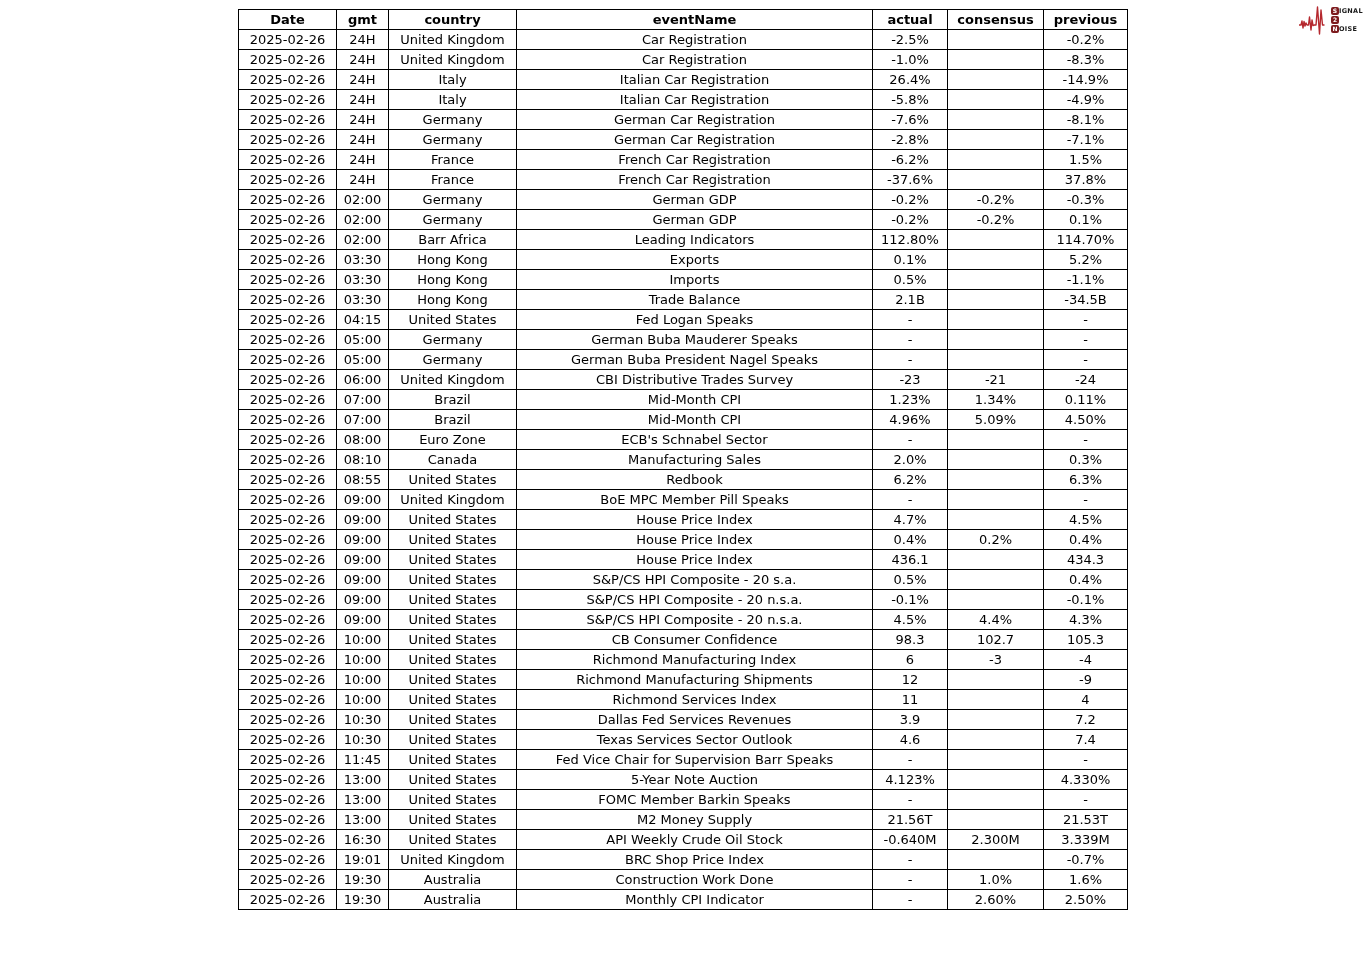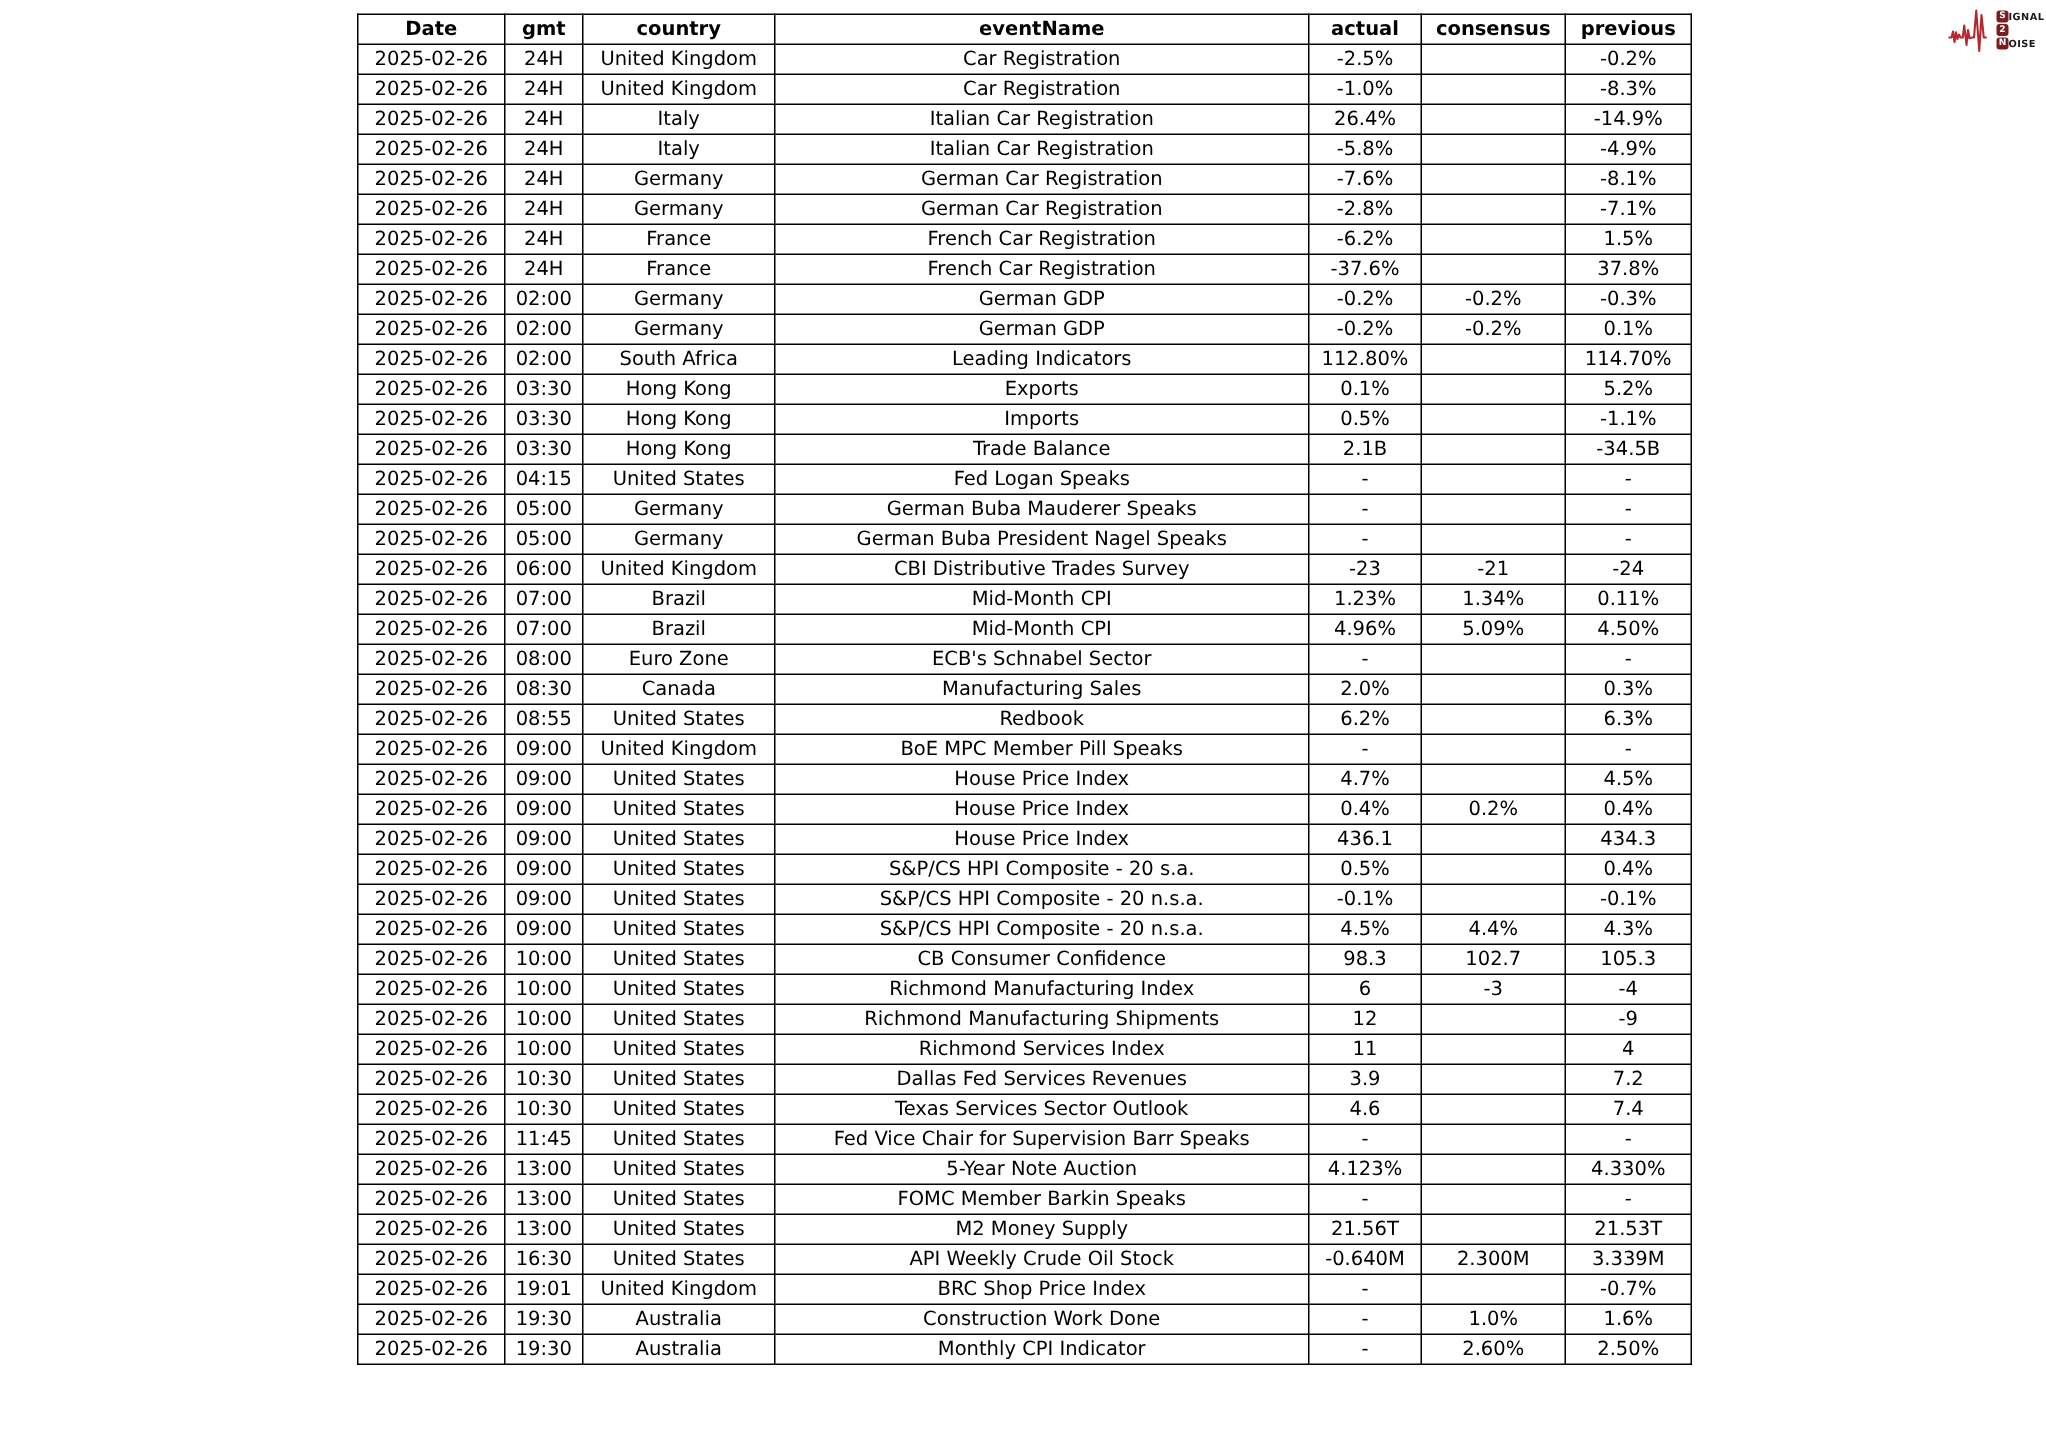--- a/index.html
+++ b/index.html
@@ -170,21 +170,21 @@
           <td>02:00</td>
           <td>Germany</td>
           <td>German GDP</td>
           <td>-0.2%</td>
           <td>-0.2%</td>
           <td>0.1%</td>
         </tr>
         <tr>
           <td>2025-02-26</td>
           <td>02:00</td>
-          <td>South Africa</td>
+          <td>Barr Africa</td>
           <td>Leading Indicators</td>
           <td>112.80%</td>
           <td></td>
           <td>114.70%</td>
         </tr>
         <tr>
           <td>2025-02-26</td>
           <td>03:30</td>
           <td>Hong Kong</td>
           <td>Exports</td>
@@ -268,21 +268,21 @@
           <td>2025-02-26</td>
           <td>08:00</td>
           <td>Euro Zone</td>
           <td>ECB's Schnabel Sector</td>
           <td>-</td>
           <td></td>
           <td>-</td>
         </tr>
         <tr>
           <td>2025-02-26</td>
-          <td>08:30</td>
+          <td>08:10</td>
           <td>Canada</td>
           <td>Manufacturing Sales</td>
           <td>2.0%</td>
           <td></td>
           <td>0.3%</td>
         </tr>
         <tr>
           <td>2025-02-26</td>
           <td>08:55</td>
           <td>United States</td>

